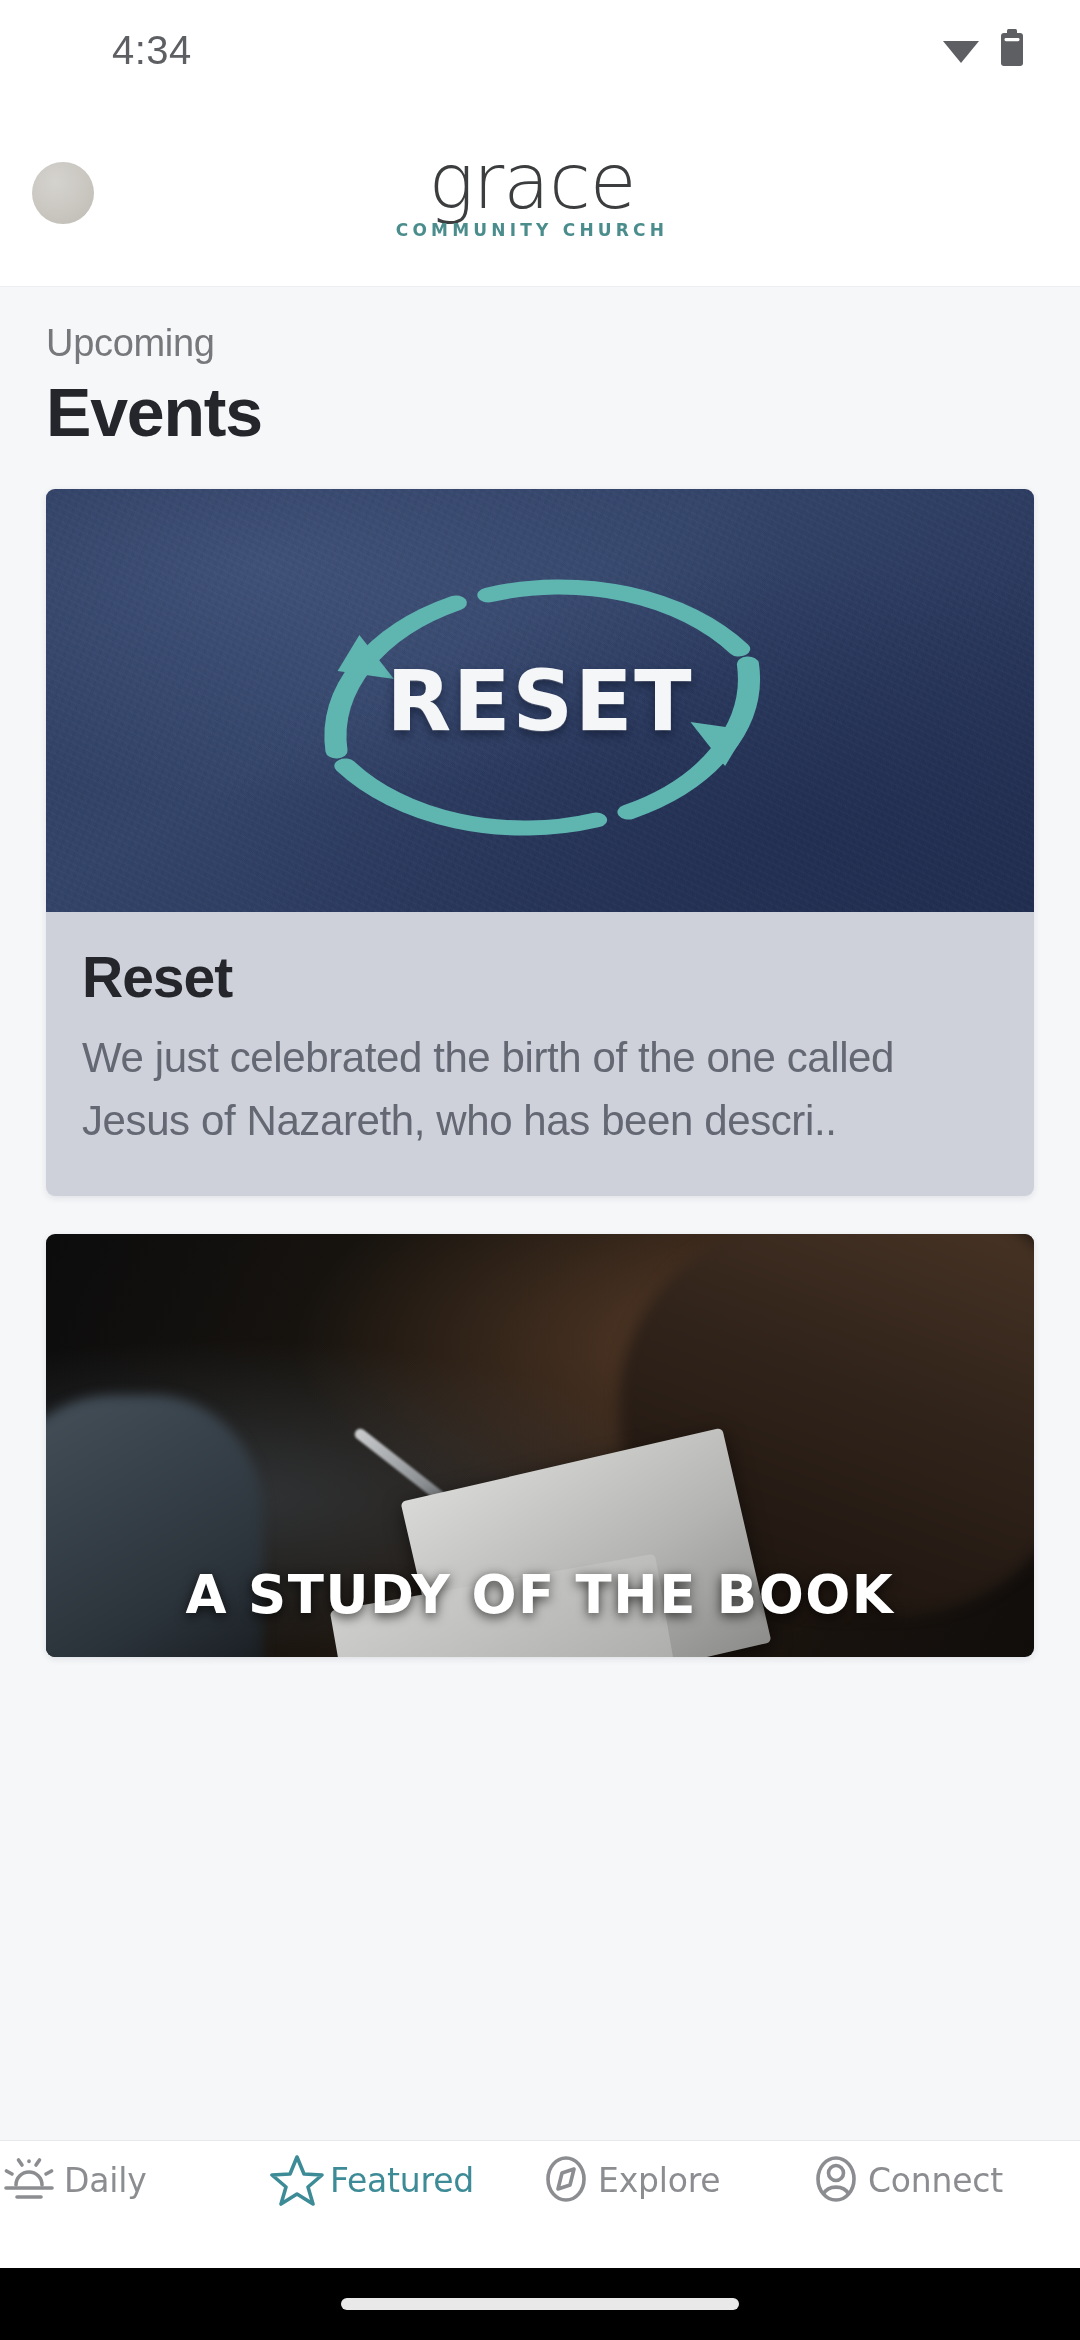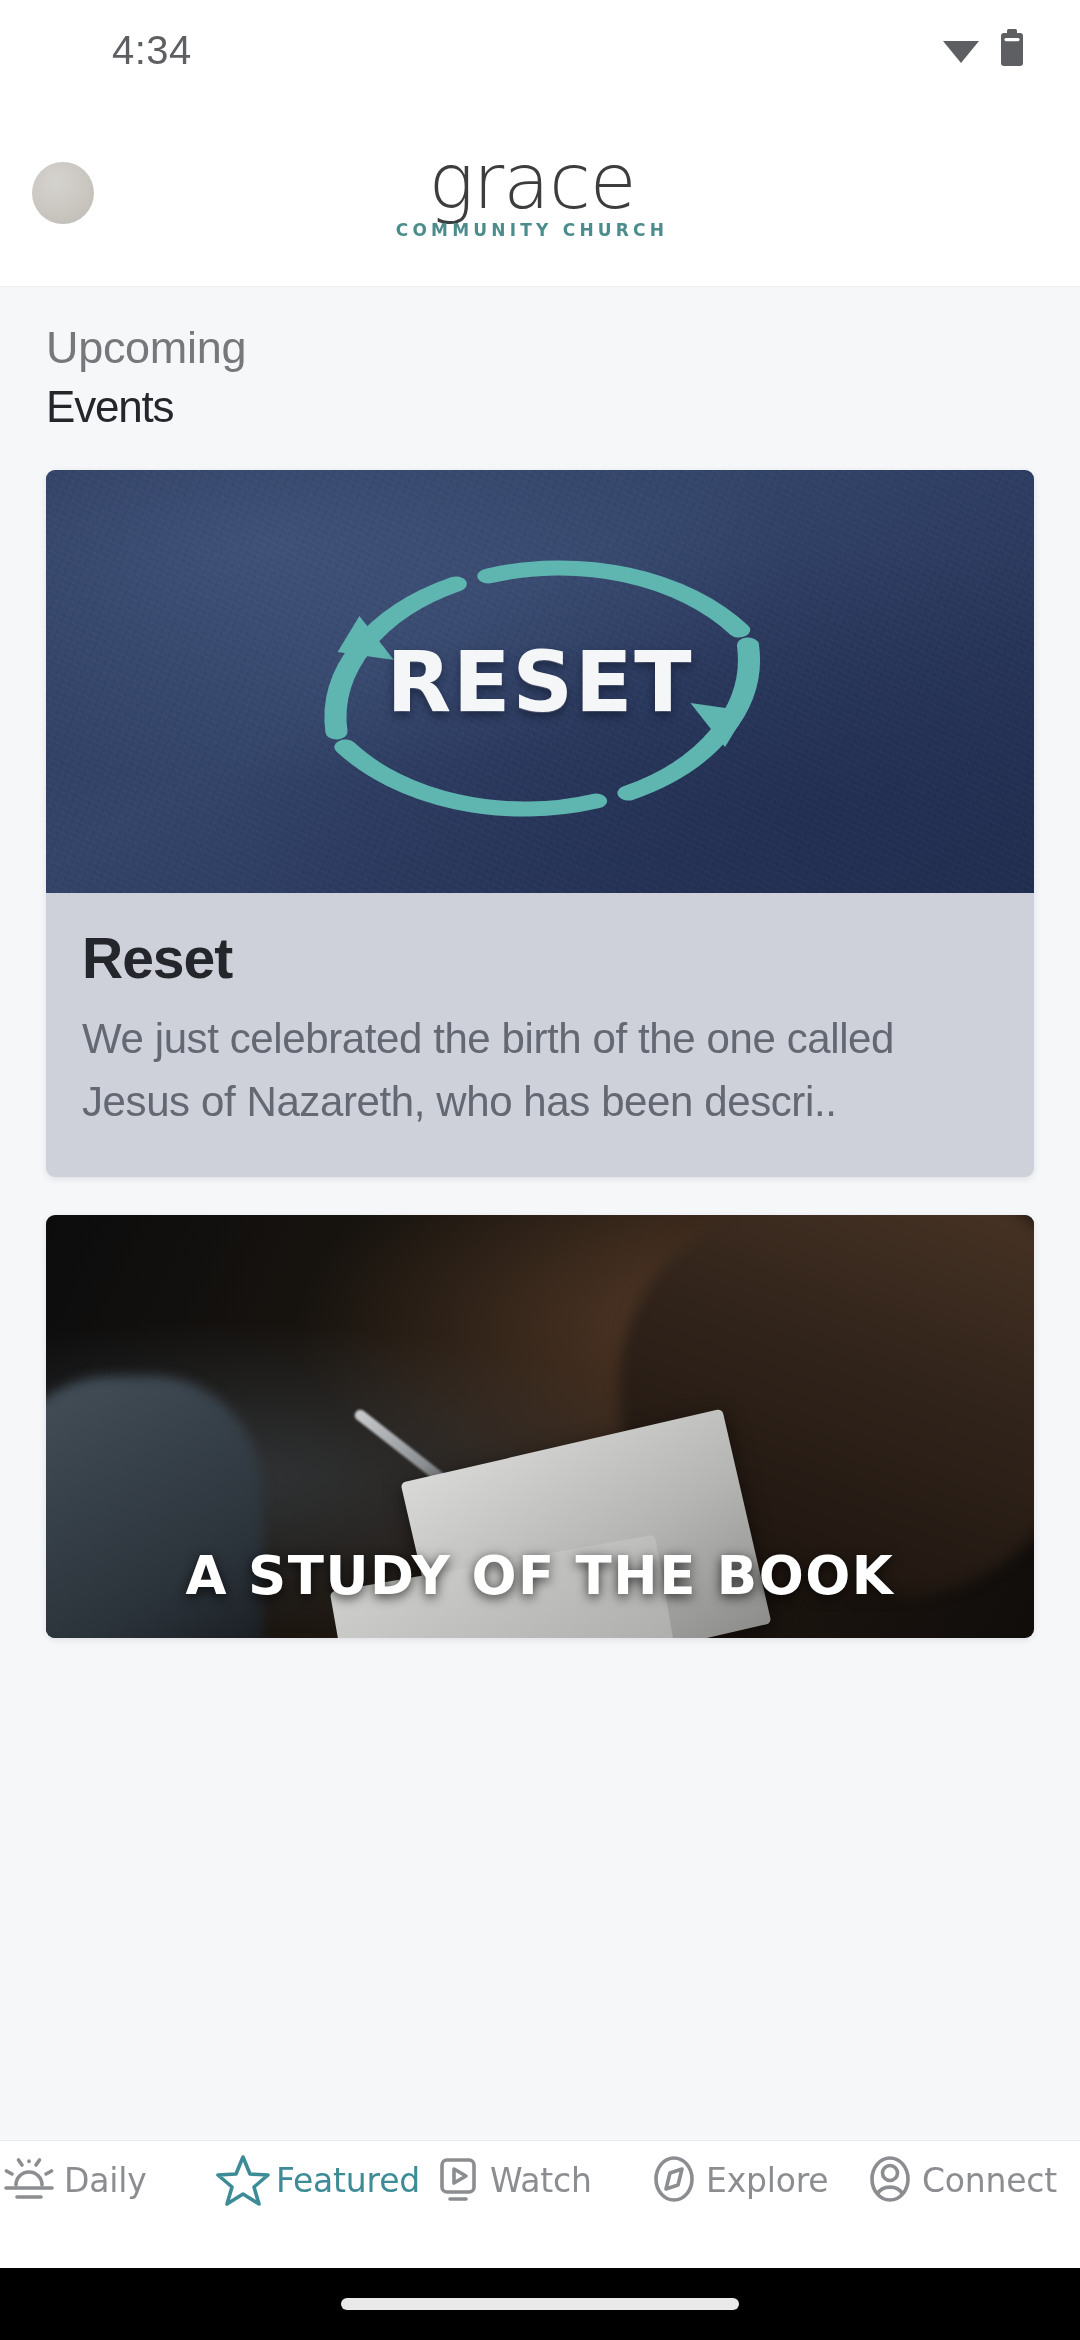--- a/index.html
+++ b/index.html
@@ -63,25 +63,25 @@
     letter-spacing:4.2px; margin-top:2px;
     font-family:"DejaVu Sans", sans-serif;
   }
 
   
   .content {
     flex:1 1 auto; background:#f6f7f9;
     padding:0 46px; overflow:hidden; position:relative;
   }
   .eyebrow {
-    font-size:45px; color:#77787c; font-weight:400;
+    font-size:38px; color:#77787c; font-weight:400;
     margin-top:35px; letter-spacing:-0.3px;
   }
   .headline {
-    font-size:44px; color:#25262b; font-weight:400;
+    font-size:68px; color:#25262b; font-weight:700;
     margin-top:8px; letter-spacing:-1.2px;
   }
 
   
   .card {
     margin-top:38px;
     border-radius:9px; overflow:hidden;
     background:#ced1da;
     box-shadow:0 2px 7px rgba(30,34,48,0.10);
   }
@@ -304,32 +304,20 @@
 
     <div class="tab active">
       <span class="tab-ico">
         <svg width="54" height="52" viewBox="0 0 54 52">
           <path d="M27 3 L34 20 L52 21 L38 33 L43 50 L27 40 L11 50 L16 33 L2 21 L20 20 Z" fill="none" stroke="#3d8b96" stroke-width="3.6" stroke-linejoin="round"></path>
         </svg>
       </span>
       <span class="tab-label">Featured</span>
     </div>
 
-    <div class="tab">
-      <span class="tab-ico">
-        <svg width="52" height="52" viewBox="0 0 52 52">
-          <g fill="none" stroke="#8b8d90" stroke-width="3.6" stroke-linejoin="round" stroke-linecap="round">
-            <rect x="10" y="6" width="32" height="32" rx="5"></rect>
-            <path d="M22 15 L34 22 L22 29 Z"></path>
-            <line x1="18" y1="45" x2="34" y2="45"></line>
-          </g>
-        </svg>
-      </span>
-      <span class="tab-label">Watch</span>
-    </div>
 
     <div class="tab">
       <span class="tab-ico">
         <svg width="52" height="52" viewBox="0 0 52 52">
           <g fill="none" stroke="#8b8d90" stroke-width="3.6" stroke-linejoin="round">
             <ellipse cx="26" cy="25" rx="18" ry="21"></ellipse>
             <path d="M34 15 L30 31 L18 35 L22 19 Z"></path>
           </g>
         </svg>
       </span>

